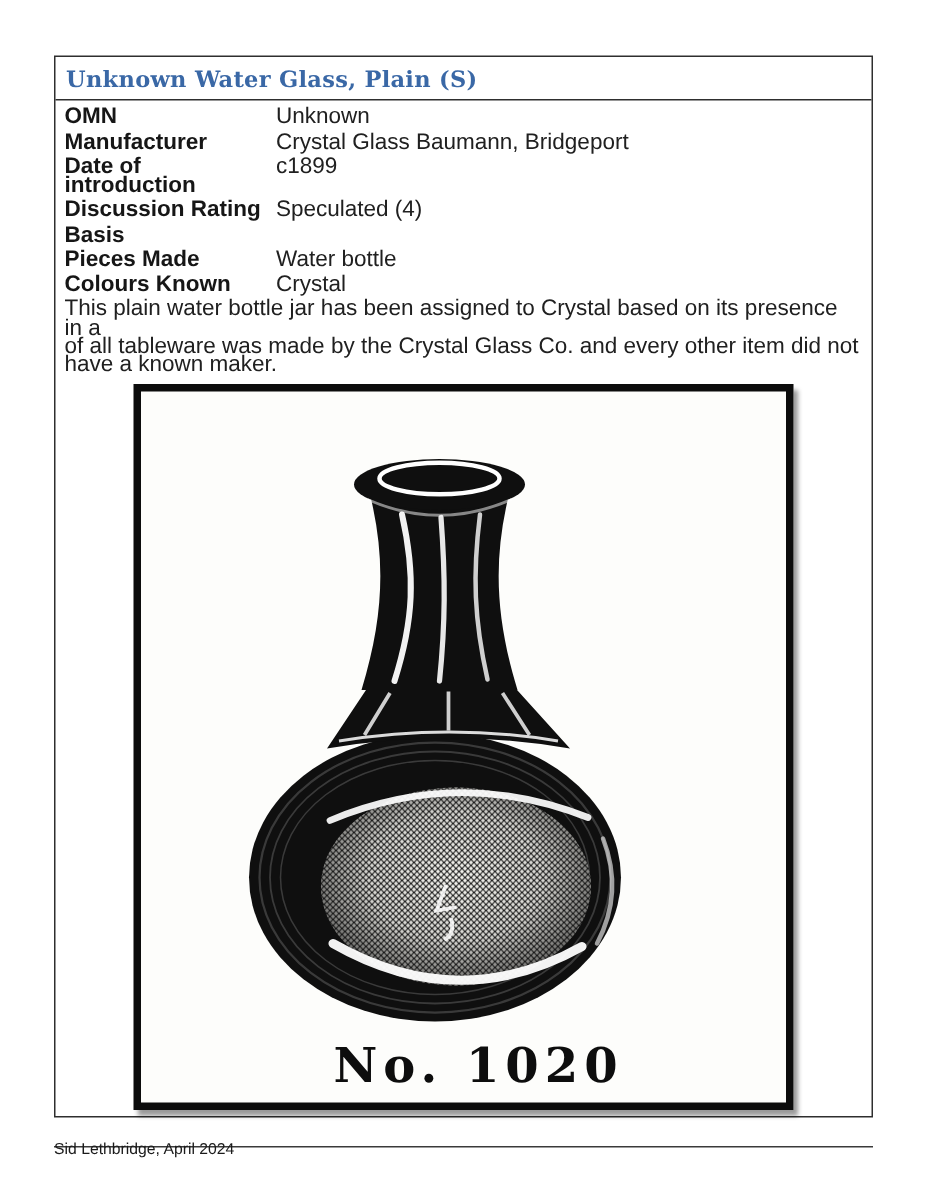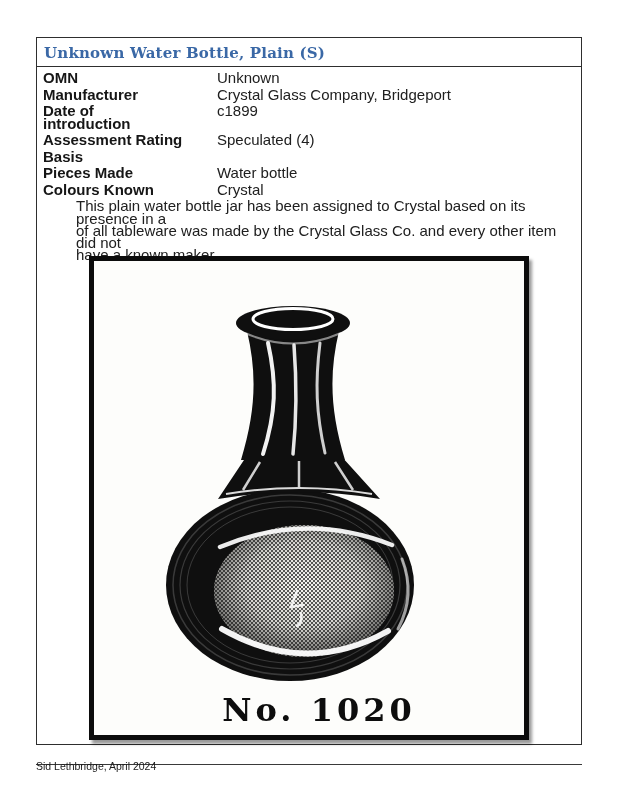--- a/index.html
+++ b/index.html
@@ -30,21 +30,21 @@
     letter-spacing:0.2px;
   }
   .fields { padding:3px 8px 0 6px; }
   .frow {
     display:flex;
     font-size:15px;
     line-height:12.2px;
     padding:2.2px 0;
   }
   .flabel { width:141px; flex:none; font-weight:bold; color:#161616; }
-  .fvalue { flex:1; color:#202020;margin-left:33px; }
+  .fvalue { flex:1; color:#202020; }
   .figure-frame {
     position:absolute; left:52px; top:218px;
     width:440px; height:484px;
     border:5px solid #0c0c0c;
     background:#fdfdfb;
     box-shadow:3px 4px 3px rgba(0,0,0,0.40);
   }
   .figure-frame svg { position:absolute; left:0; top:0; }
   .fig-caption {
     position:absolute; left:0; right:0; bottom:6px;
@@ -69,38 +69,38 @@
   .footer-right { right:36px;margin-top:41px; }
 </style>
 </head>
 <body>
 
 <div class="page">
 
   <div class="panel">
 
     <div class="title-bar">
-      <span>Unknown Water Bottle, Plain (S)</span>
+      <span>Unknown Water Glass, Plain (S)</span>
     </div>
 
     <div class="fields">
       <div class="frow">
         <div class="flabel">OMN</div>
         <div class="fvalue">Unknown</div>
       </div>
       <div class="frow">
         <div class="flabel">Manufacturer</div>
-        <div class="fvalue">Crystal Glass Company, Bridgeport</div>
+        <div class="fvalue">Crystal Glass Baumann, Bridgeport</div>
       </div>
       <div class="frow">
         <div class="flabel">Date of introduction</div>
         <div class="fvalue">c1899</div>
       </div>
       <div class="frow">
-        <div class="flabel">Assessment Rating</div>
+        <div class="flabel">Discussion Rating</div>
         <div class="fvalue">Speculated (4)</div>
       </div>
       <div class="frow">
         <div class="flabel">Basis</div>
       </div>
       <div class="frow">
         <div class="flabel">Pieces Made</div>
         <div class="fvalue">Water bottle</div>
       </div>
       <div class="frow">

